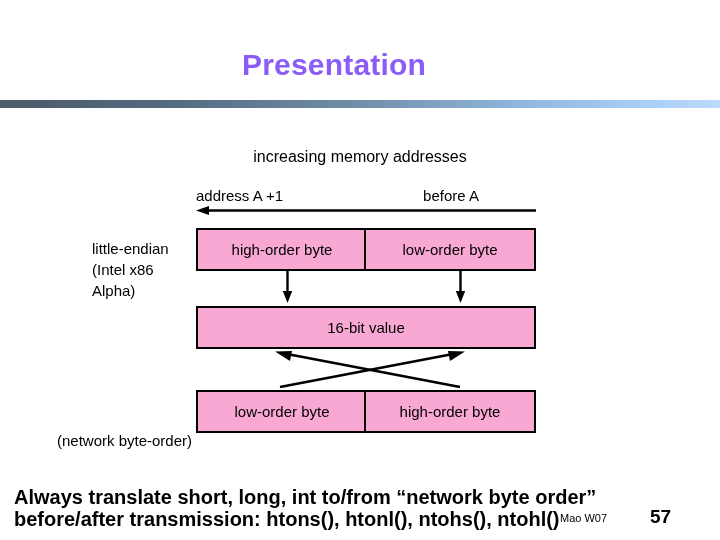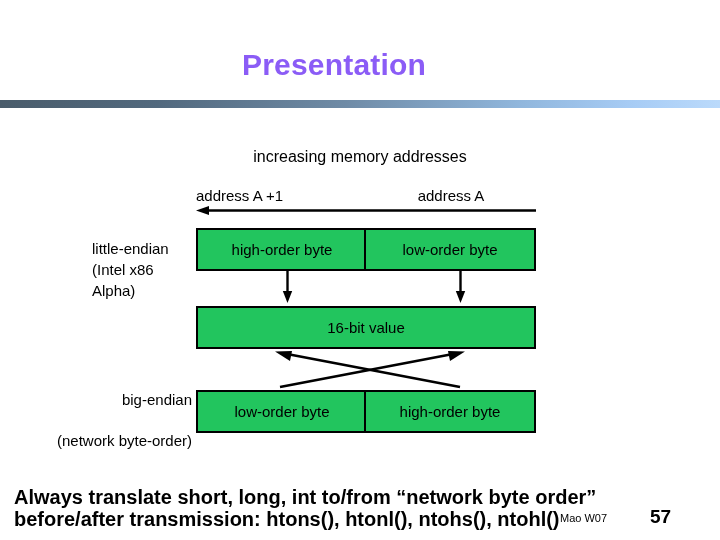--- a/index.html
+++ b/index.html
@@ -45,21 +45,21 @@
   .diagram-text {
     position: absolute;
     font-size: 15px;
     line-height: 20px;
     white-space: nowrap;
   }
   .box {
     position: absolute;
     border: 2px solid #000000;
     box-sizing: border-box;
-    background: #22c55e;
+    background: #f9a8d4;
   }
   .box-label {
     position: absolute;
     top: 0;
     left: 0;
     right: 0;
     bottom: 0;
     display: flex;
     align-items: center;
     justify-content: center;
@@ -175,21 +175,21 @@
 </head>
 <body>
 
 <div id="slide-title">Presentation</div>
 <div id="title-rule"></div>
 
 <div class="diagram-text" id="increasing-addresses">increasing memory addresses</div>
 
 <div class="diagram-text" id="address-a-plus-1">address A +1</div>
 
-<div class="diagram-text" id="address-a">address A</div>
+<div class="diagram-text" id="address-a">before A</div>
 
 <svg id="address-arrow" viewBox="0 0 340 11" preserveAspectRatio="none">
   <line x1="10" y1="5.5" x2="340" y2="5.5" stroke="#000000" stroke-width="2.4"></line>
   <polygon points="0,5.5 13,1 13,10" fill="#000000"></polygon>
 </svg>
 
 <div class="diagram-text" id="little-endian-label">
   <div>little-endian</div>
   <div>(Intel x86</div>
   <div>Alpha)</div>
@@ -217,21 +217,20 @@
 <svg id="swap-arrows" viewBox="0 0 200 42" preserveAspectRatio="none">
 
   <line x1="10" y1="39" x2="183" y2="6" stroke="#000000" stroke-width="2.6"></line>
   <polygon points="195,3.5 178,3 180,13" fill="#000000"></polygon>
 
   <line x1="190" y1="39" x2="17" y2="6" stroke="#000000" stroke-width="2.6"></line>
   <polygon points="5,3.5 22,3 20,13" fill="#000000"></polygon>
 </svg>
 
 <div class="diagram-text" id="big-endian-label">
-  <div>big-endian</div>
 </div>
 <div class="diagram-text" id="network-byte-order-label">(network byte-order)</div>
 
 <div class="box" id="big-endian-row">
   <div class="box-label" style="right:50%;">low-order byte</div>
   <div class="box-label" style="left:50%;">high-order byte</div>
 </div>
 <div class="vdivider" id="big-endian-divider"></div>
 
 <div id="body-text">

